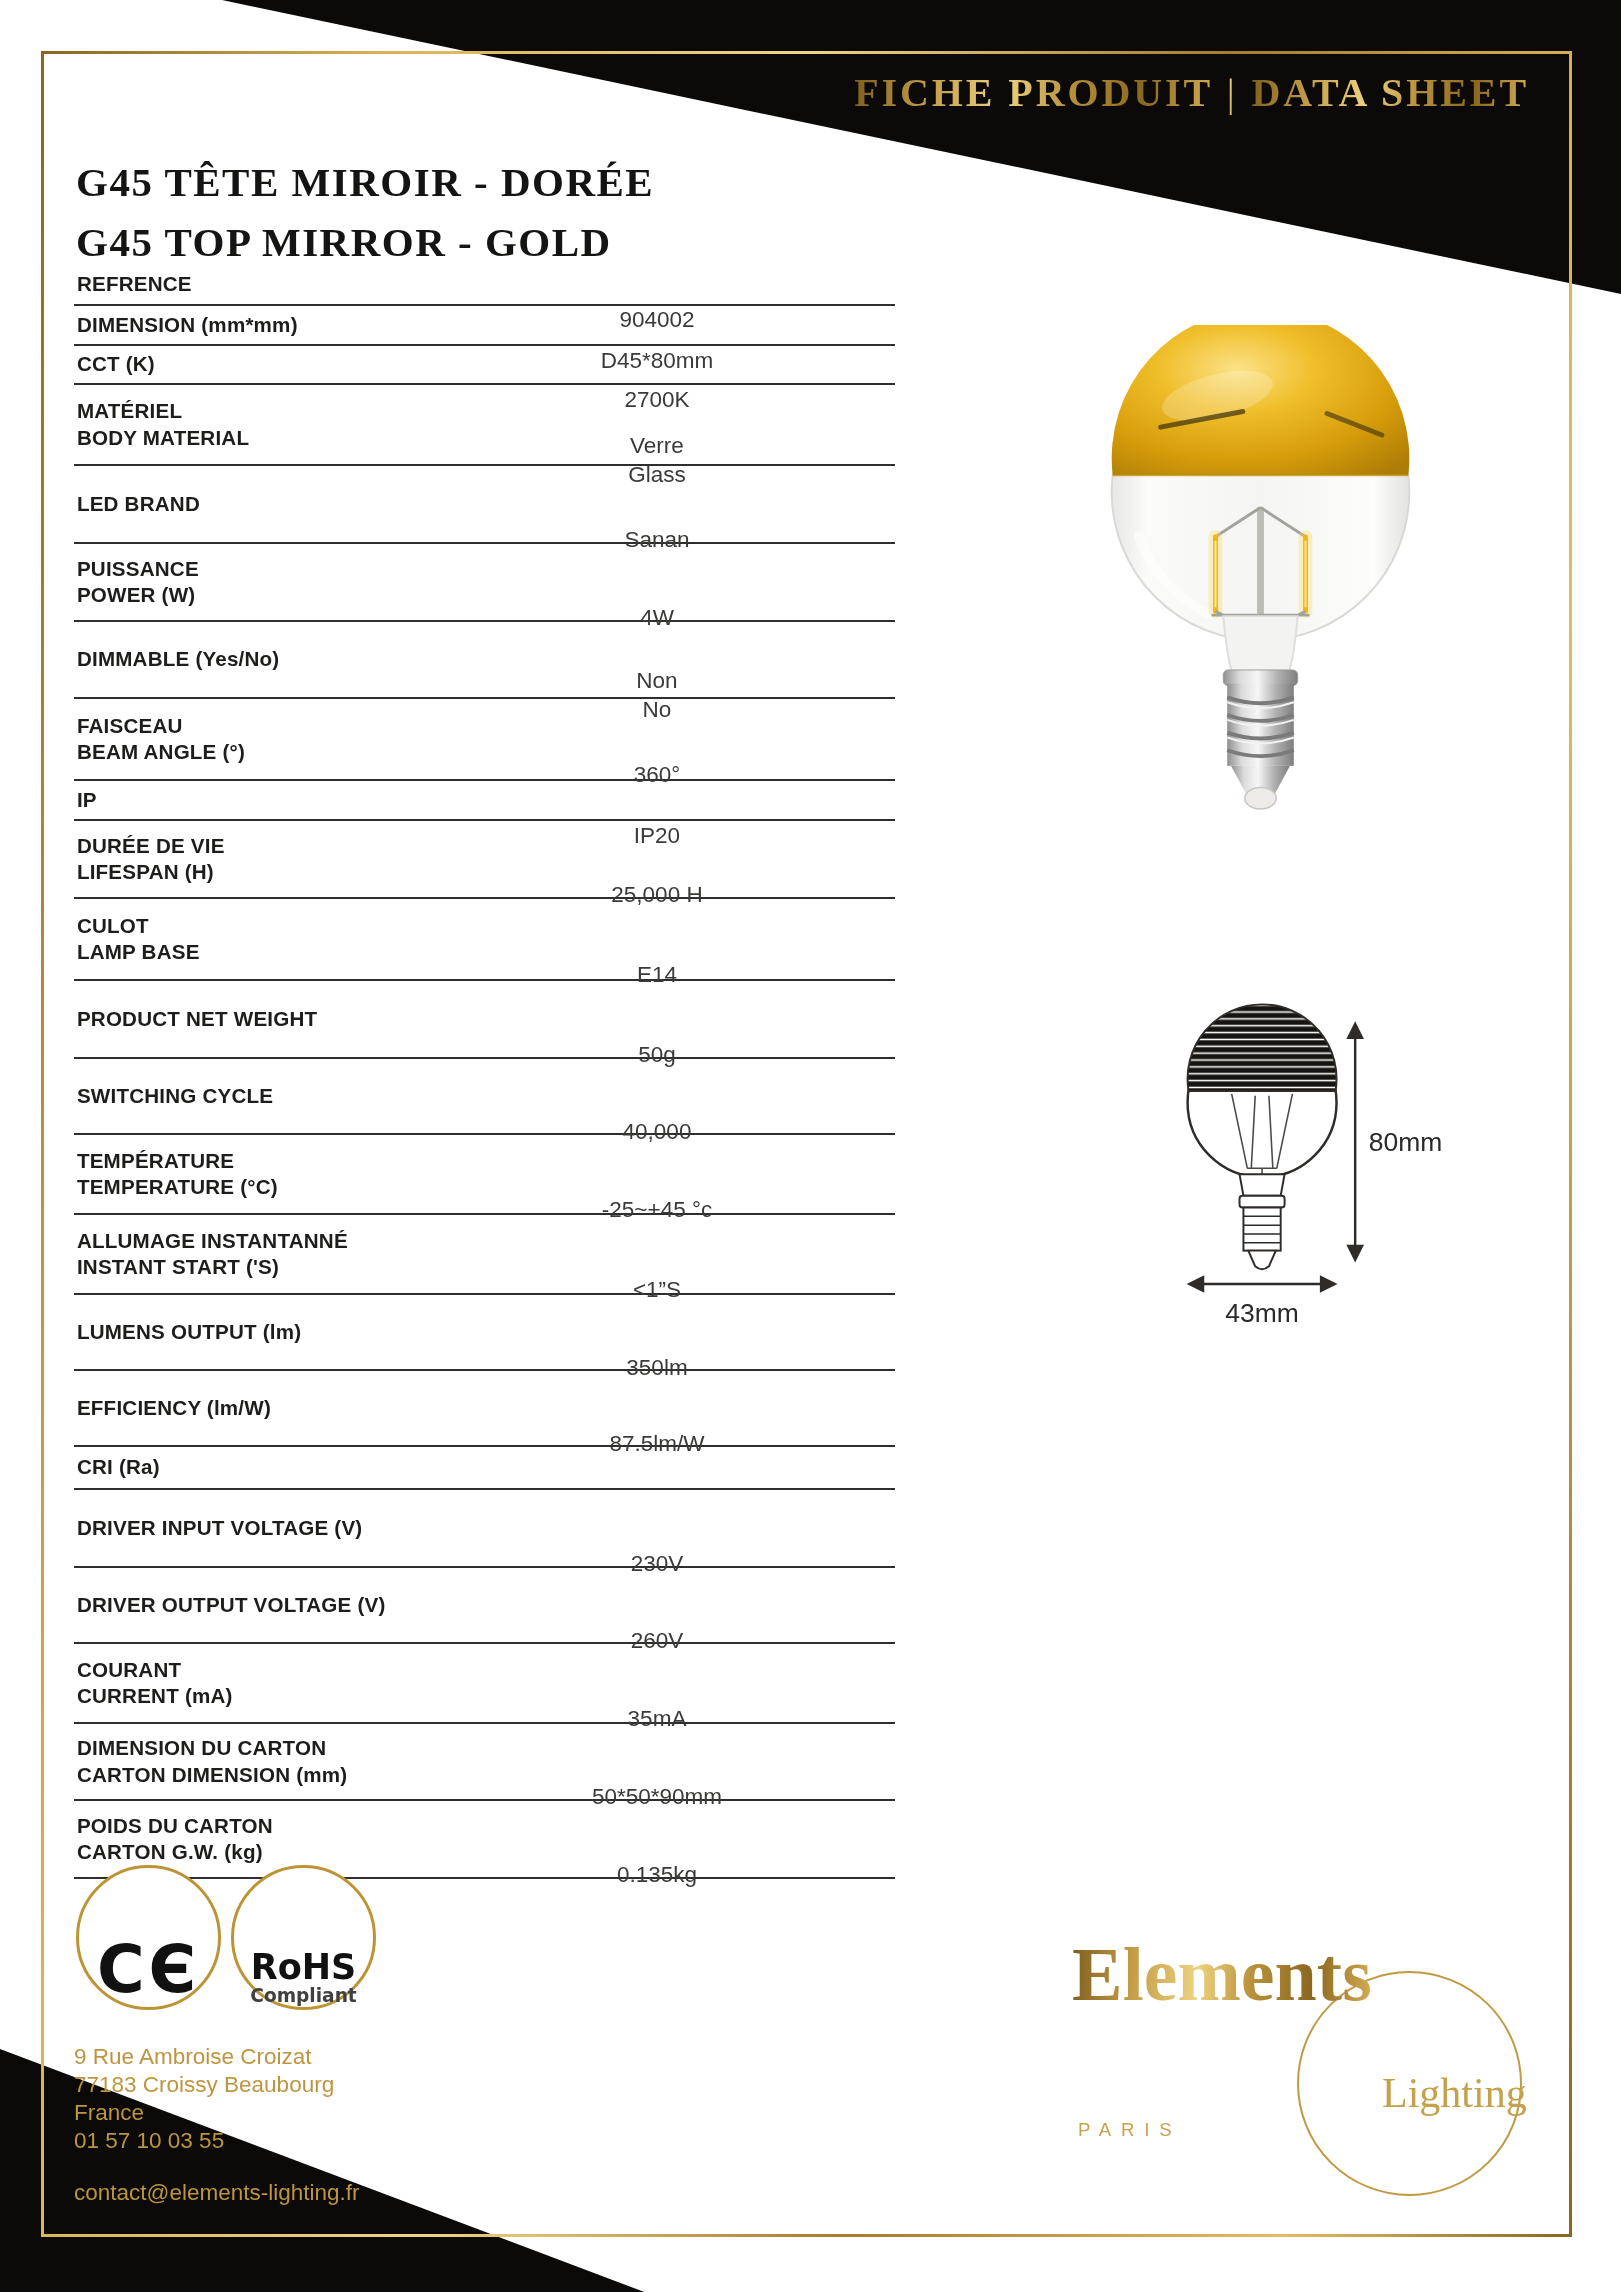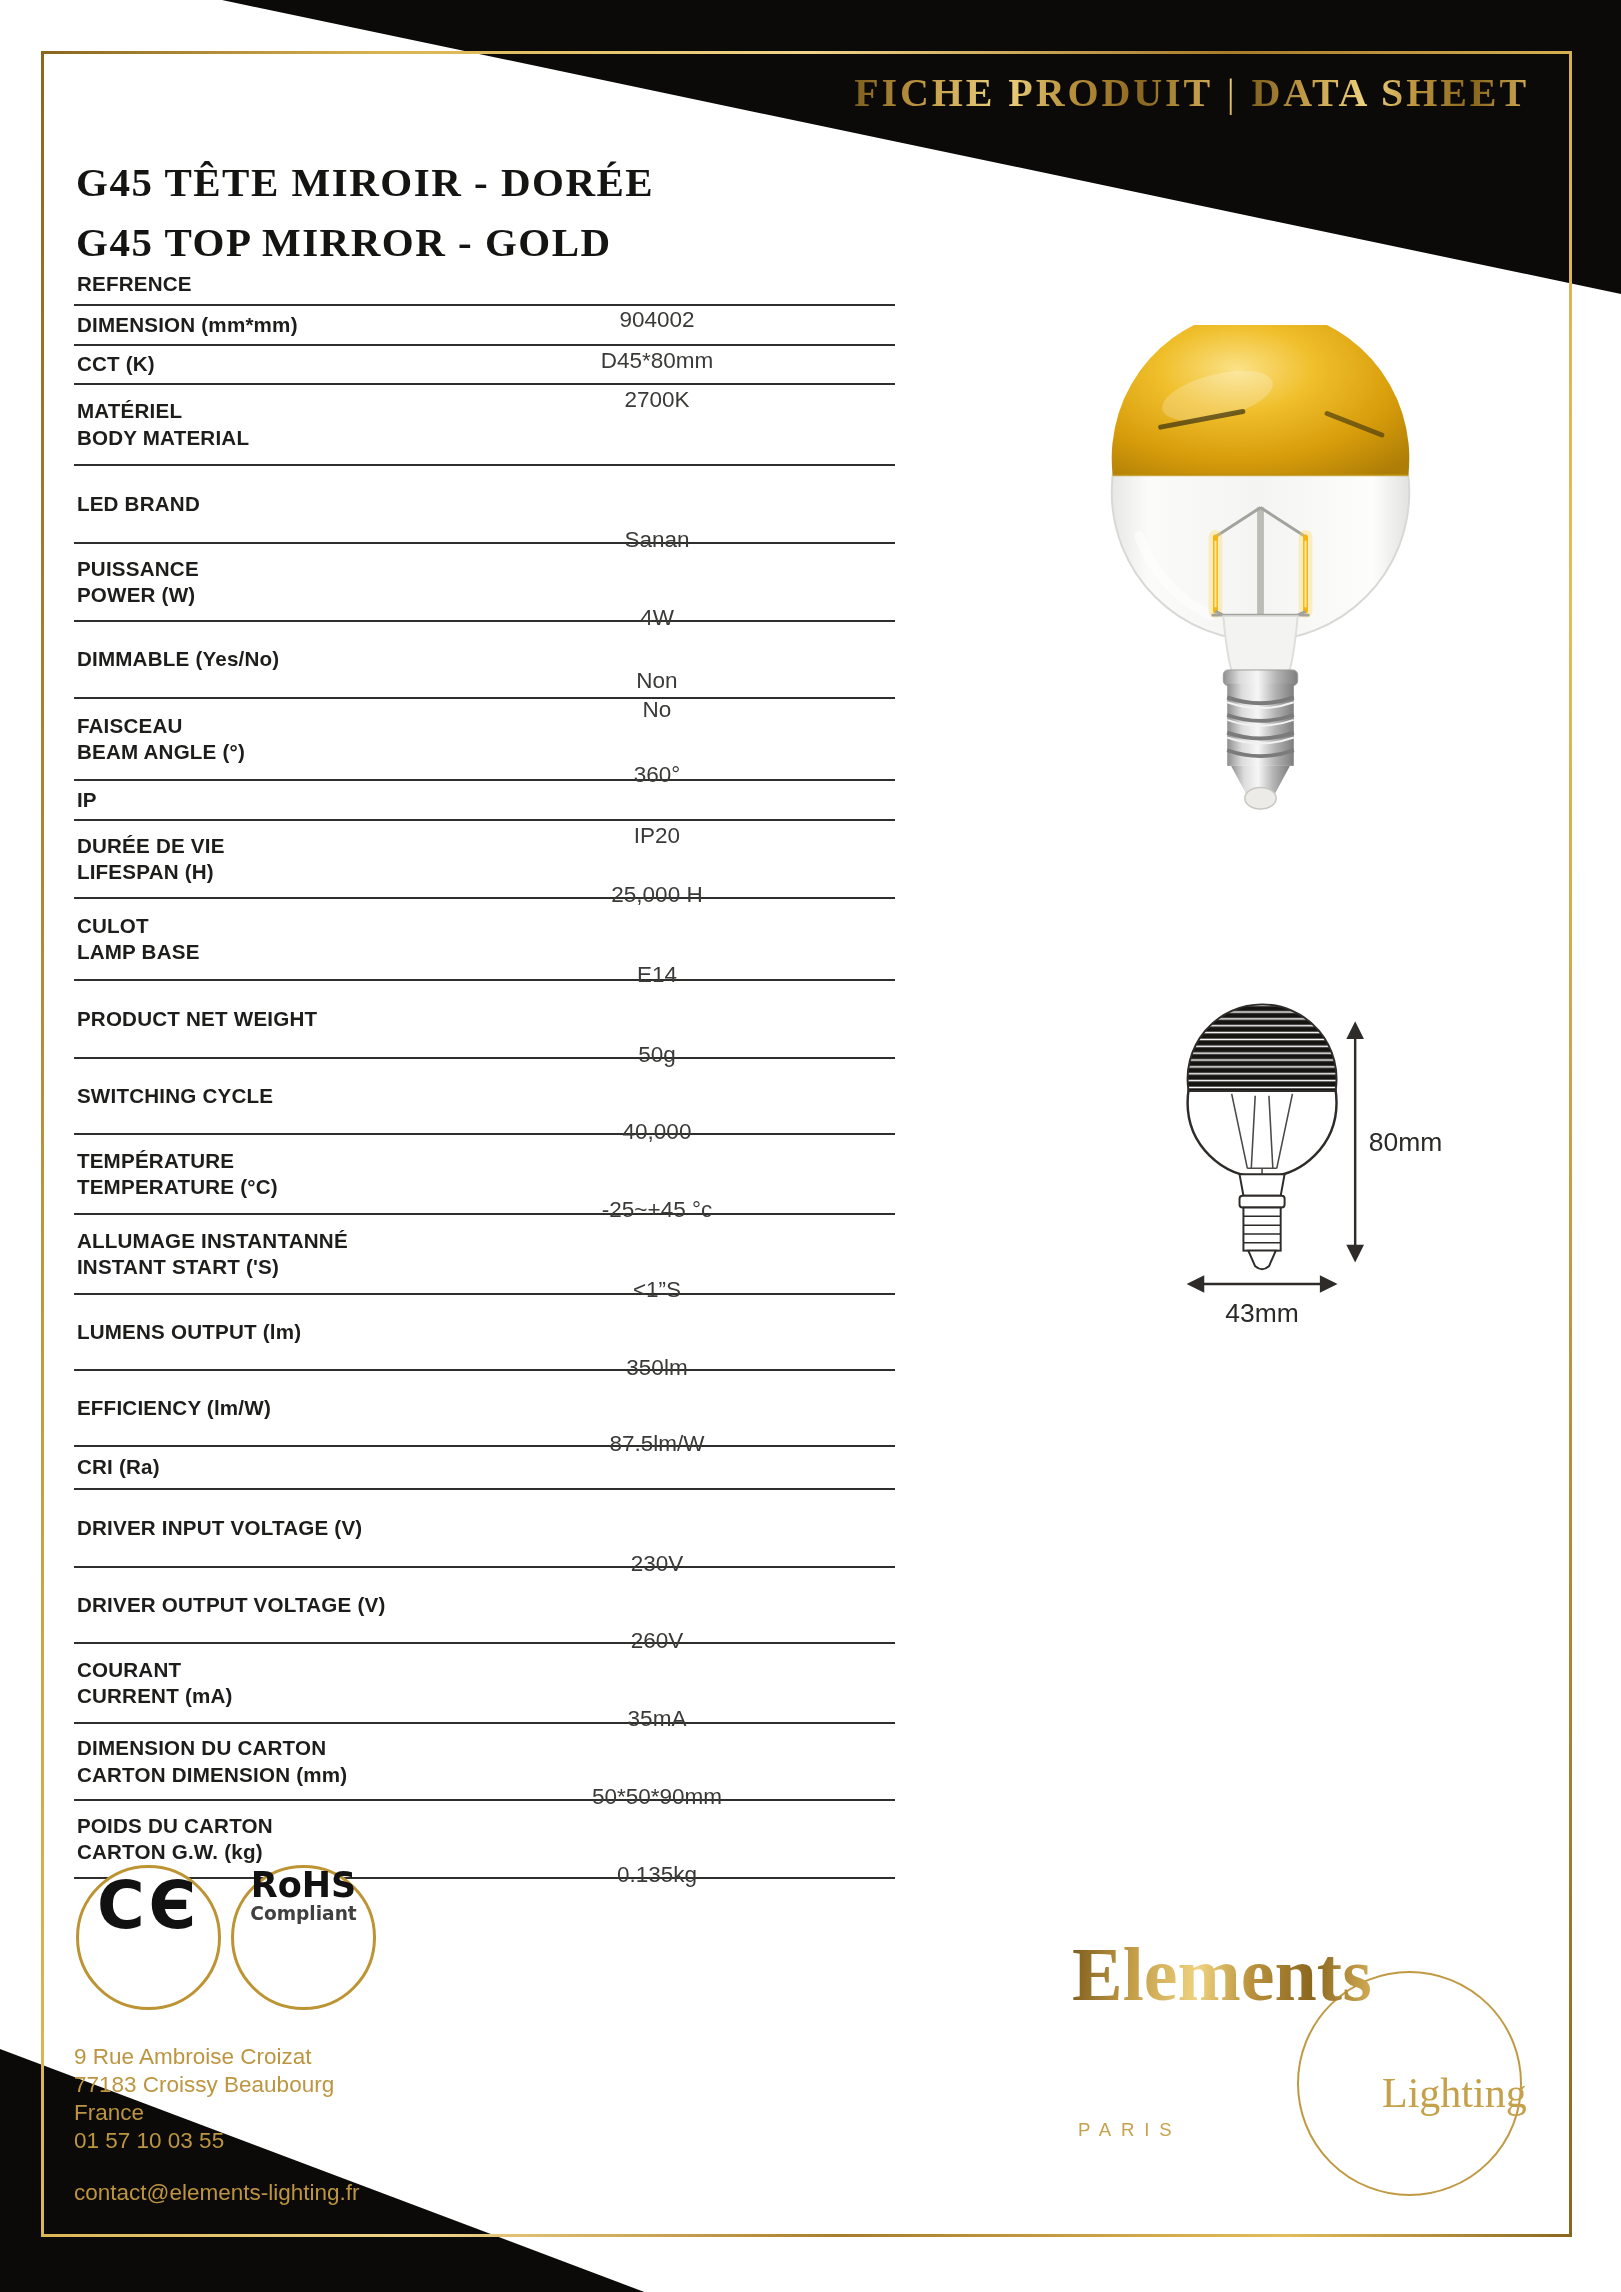--- a/index.html
+++ b/index.html
@@ -43,21 +43,21 @@
     letter-spacing:0.2px;white-space:pre-line;padding-left:2.9px;
   }
   .tvalue{
     position:absolute;left:377px;top:0;width:412px;height:100%;
     display:flex;align-items:center;justify-content:center;text-align:center;
     font-size:22.5px;line-height:29px;color:#3a3a38;font-weight:400;white-space:pre-line;margin-top:35px;
   }
   
   .badge{
     position:absolute;border-radius:50%;z-index:3;box-sizing:border-box;
-    border:3.9px solid #bd9434;display:flex;flex-direction:column;align-items:center;justify-content:flex-start;
+    border:3.9px solid #bd9434;display:flex;flex-direction:column;align-items:center;justify-content:flex-end;
     background:#fff;
   }
   .badge-ce{left:76px;top:1865px;width:145px;height:145px;}
   .ce-glyph{font-family:"DejaVu Sans", sans-serif;font-weight:700;font-size:65px;color:#111;letter-spacing:3.9px;}
   .badge-rohs{left:231px;top:1865px;width:145px;height:145px;}
   .rohs-t{font-family:"DejaVu Sans", sans-serif;font-weight:700;font-size:35px;color:#111;line-height:35px;}
   .rohs-s{font-family:"DejaVu Sans", sans-serif;font-weight:700;font-size:18.6px;color:#404040;line-height:21.6px;}
   
   .address{position:absolute;left:74px;top:2043px;z-index:3;font-size:22.5px;line-height:28px;color:#bd9540;}
   .address div{white-space:nowrap;}
@@ -110,20 +110,22 @@
       <div class="tlabel">DIMENSION (mm*mm)</div>
       <div class="tvalue">D45*80mm</div>
     </div>
   <div class="trow" style="height:37px">
       <div class="tlabel">CCT (K)</div>
       <div class="tvalue">2700K</div>
     </div>
   <div class="trow" style="height:79px">
       <div class="tlabel">MATÉRIEL
 BODY MATERIAL</div>
+      <div class="tvalue">Verre
+Glass</div>
     </div>
   <div class="trow" style="height:76px">
       <div class="tlabel">LED BRAND</div>
       <div class="tvalue">Sanan</div>
     </div>
   <div class="trow" style="height:76px">
       <div class="tlabel">PUISSANCE
 POWER (W)</div>
       <div class="tvalue">4W</div>
     </div>

